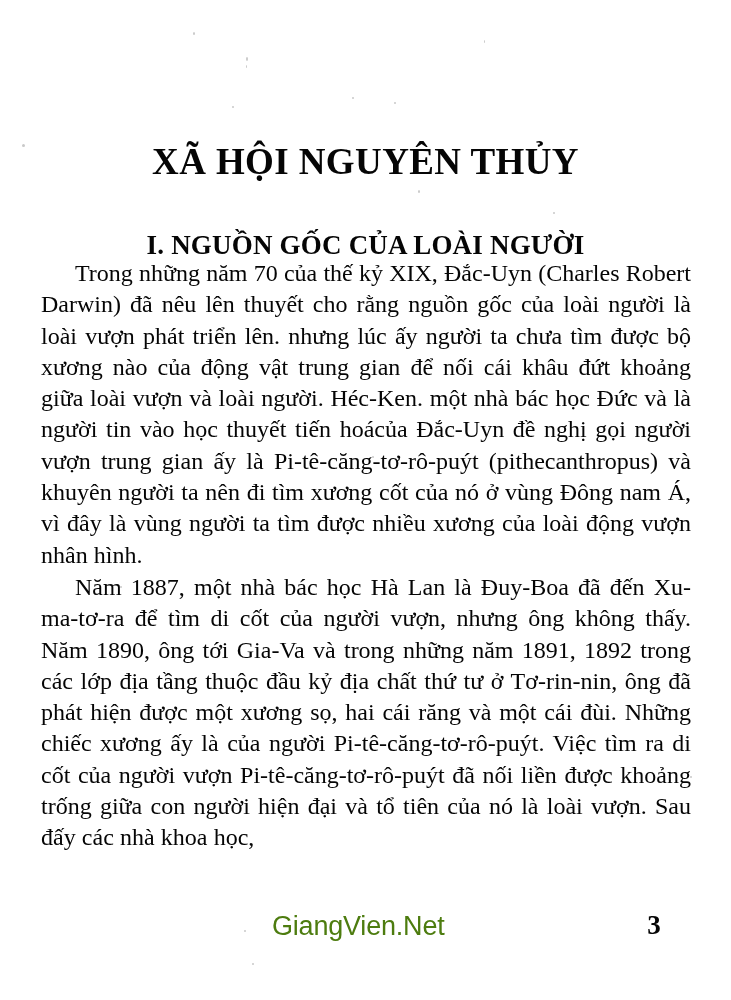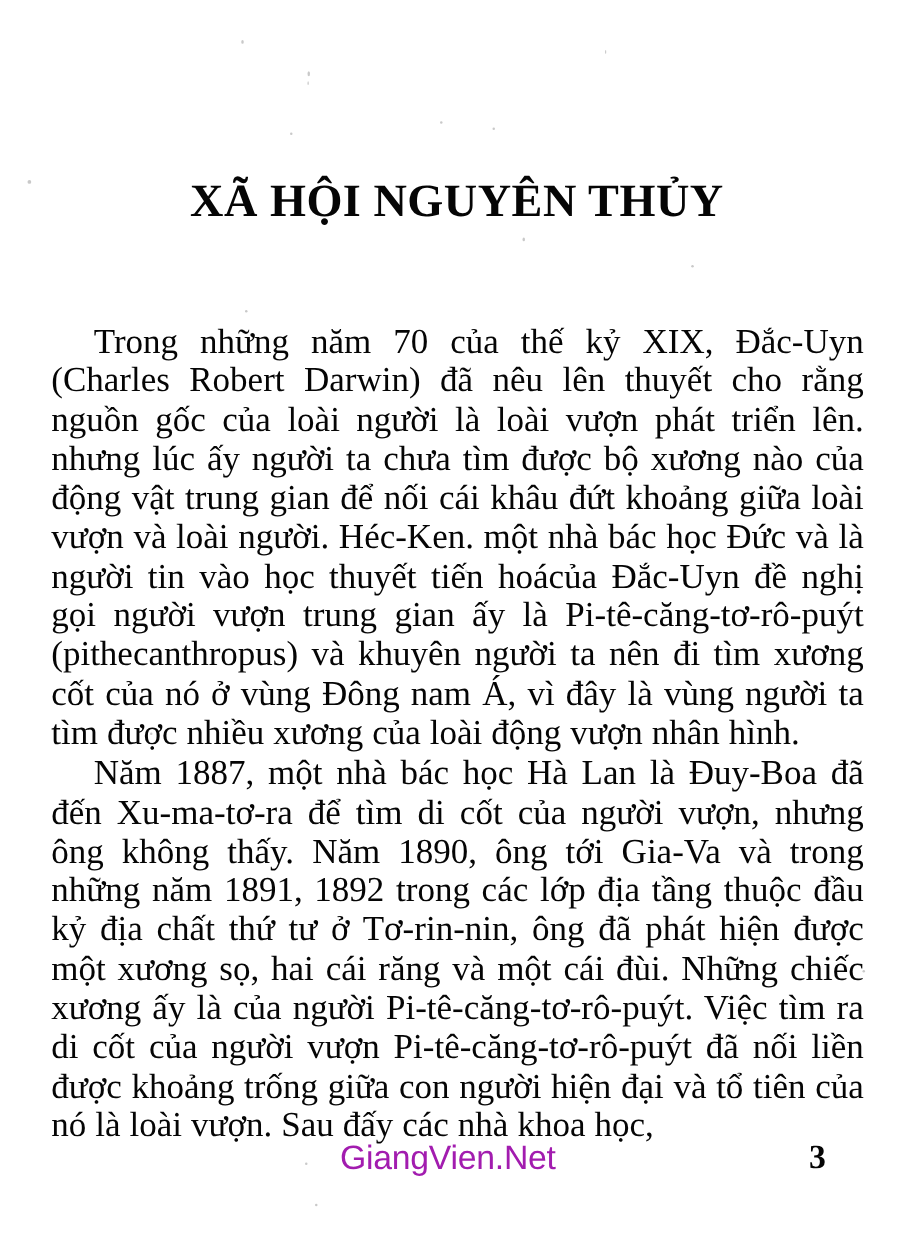--- a/index.html
+++ b/index.html
@@ -53,21 +53,21 @@
   }
 
   .body-block {
     position: absolute;
     left: 41px;
     top: 258px;
     width: 650px;
   }
 
   .para {
-    font-size: 28px;
+    font-size: 24px;
     line-height: 31.3px;
     text-align: justify;
     text-align-last: left;
     text-justify: inter-word;
     margin: 0;
     text-indent: 34px;
     word-spacing: 0.2px;
   }
 
   .para + .para {
@@ -113,23 +113,24 @@
   <div class="speckle" style="left:553px;top:212px;width:2px;height:2px;"></div>
   <div class="speckle" style="left:196px;top:248px;width:2px;height:2px;"></div>
   <div class="speckle" style="left:372px;top:456px;width:2px;height:2px;"></div>
   <div class="speckle" style="left:120px;top:586px;width:2px;height:2px;"></div>
   <div class="speckle" style="left:690px;top:776px;width:2px;height:2px;"></div>
   <div class="speckle" style="left:252px;top:963px;width:2px;height:2px;"></div>
   <div class="speckle" style="left:244px;top:930px;width:2px;height:2px;"></div>
 
   <h1 class="chapter-title">XÃ HỘI NGUYÊN THỦY</h1>
 
+  <h2 class="section-title">I. NGUỒN GỐC CỦA LOÀI NGƯỜI</h2>
 
   <div class="body-block">
     <p class="para">Trong những năm 70 của thế kỷ XIX, Đắc-Uyn (Charles Robert Darwin) đã nêu lên  thuyết cho rằng nguồn gốc của loài người là loài vượn phát triển lên. nhưng lúc ấy người ta chưa tìm được bộ xương nào của động vật trung gian để nối cái khâu đứt khoảng giữa loài vượn và loài người. Héc-Ken. một nhà bác học Đức và là người tin vào học thuyết tiến hoácủa Đắc-Uyn đề nghị gọi người vượn trung gian ấy là Pi-tê-căng-tơ-rô-puýt (pithecanthropus) và khuyên người ta nên đi tìm xương cốt của nó ở vùng Đông nam Á, vì đây là vùng người ta tìm được nhiều xương của loài động vượn nhân hình.</p>
     <p class="para">Năm 1887, một nhà bác học Hà Lan là Đuy-Boa đã đến Xu-ma-tơ-ra để tìm di cốt của người vượn, nhưng ông không thấy. Năm 1890, ông tới Gia-Va và trong những năm 1891, 1892 trong các lớp địa tầng thuộc đầu kỷ địa chất thứ tư ở Tơ-rin-nin, ông đã phát hiện được một xương sọ, hai cái răng và một cái đùi. Những chiếc xương ấy là của người Pi-tê-căng-tơ-rô-puýt. Việc tìm ra di cốt của người vượn Pi-tê-căng-tơ-rô-puýt đã nối liền được khoảng trống giữa con người hiện đại và tổ tiên của nó là loài vượn. Sau đấy các nhà khoa học,</p>
   </div>
 
-  <div class="footer-watermark" style="color:#a21caf;">GiangVien.Net</div>
+  <div class="footer-watermark" style="color:#4d7c0f;">GiangVien.Net</div>
 
   <div class="page-number">3</div>
 
 </div>
 
 </body></html>

